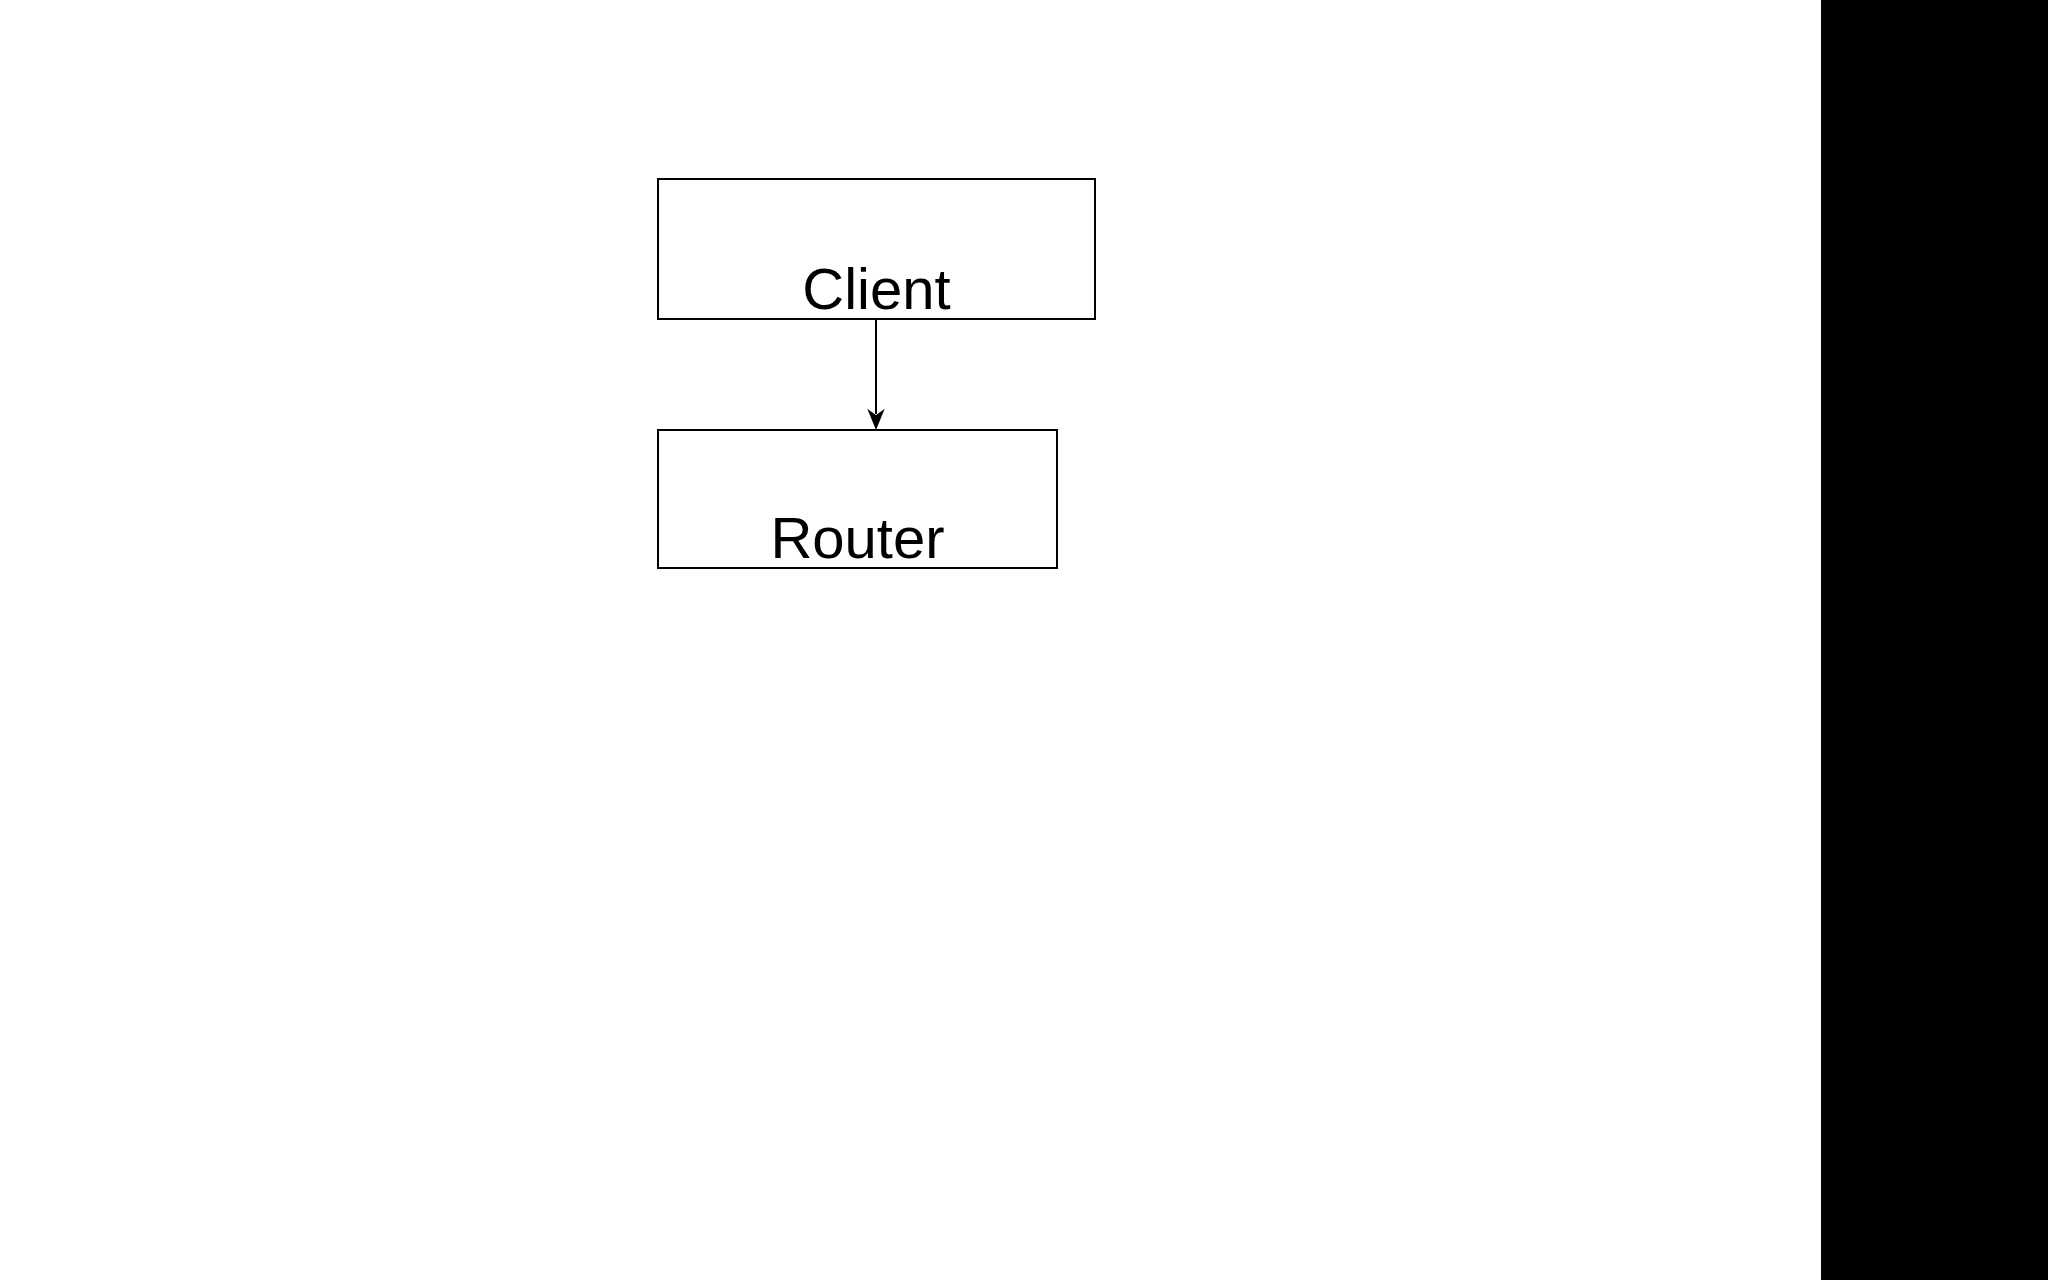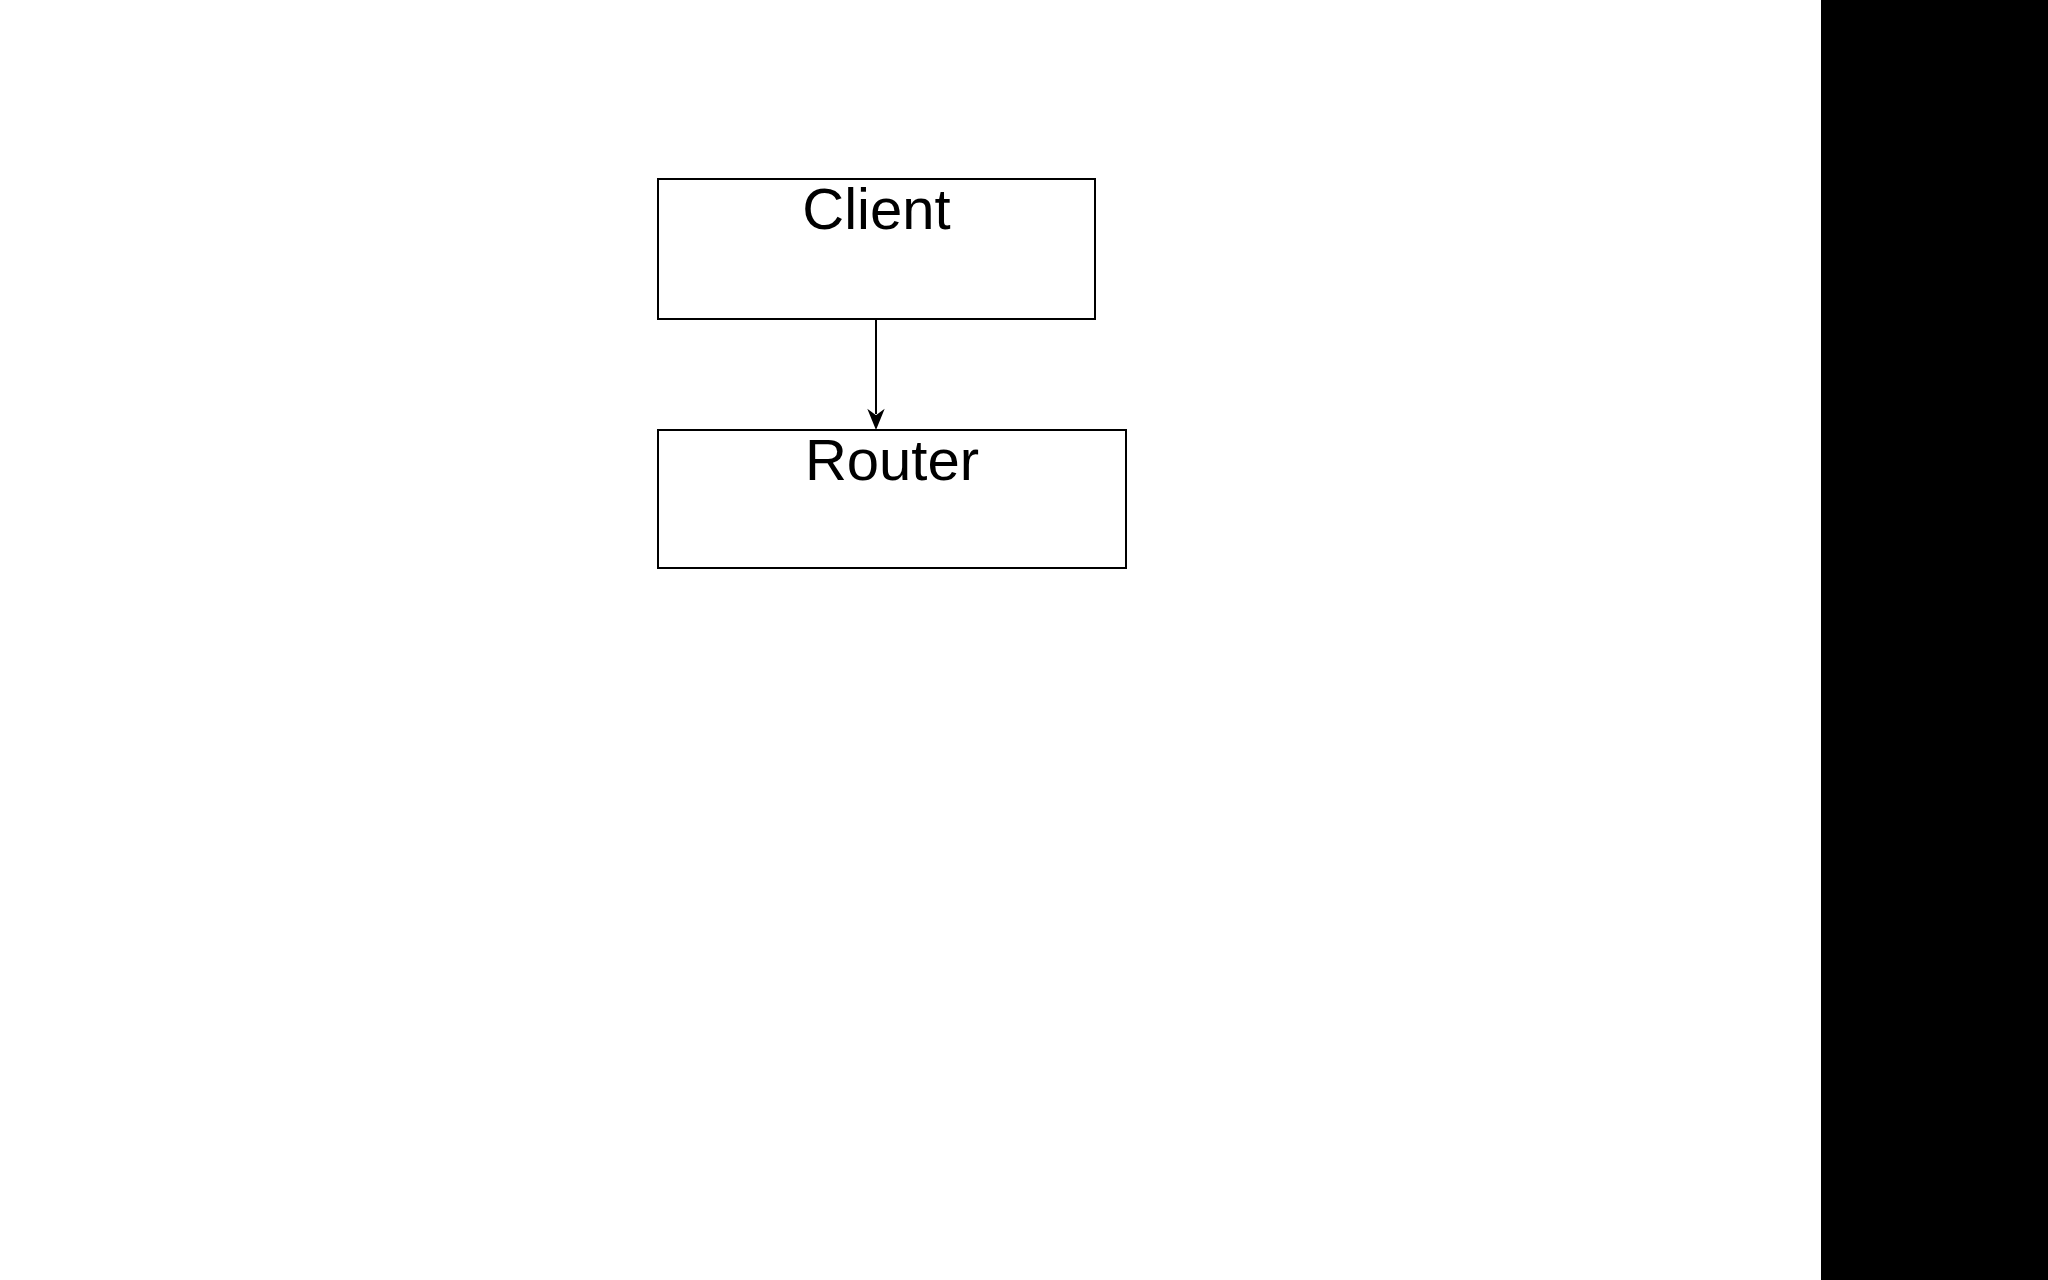--- a/index.html
+++ b/index.html
@@ -41,21 +41,21 @@
     height: 1280px;
     background: #ffffff;
   }
 
   .node-box {
     position: absolute;
     box-sizing: border-box;
     background: #ffffff;
     border: 2px solid #000000;
     display: flex;
-    align-items: flex-start;
+    align-items: flex-end;
     justify-content: center;
   }
 
   .node-label {
     font-family: "Liberation Sans", sans-serif;
     font-size: 58px;
     line-height: 1;
     color: #000000;
     font-weight: 400;
     letter-spacing: 0px;
@@ -66,21 +66,21 @@
   #node-client {
     left: 657px;
     top: 178px;
     width: 439px;
     height: 142px;
   }
 
   #node-router {
     left: 657px;
     top: 429px;
-    width: 470px;
+    width: 401px;
     height: 140px;
   }
 
   #edge-layer {
     position: absolute;
     left: 0;
     top: 0;
     width: 1821px;
     height: 1280px;
     pointer-events: none;

